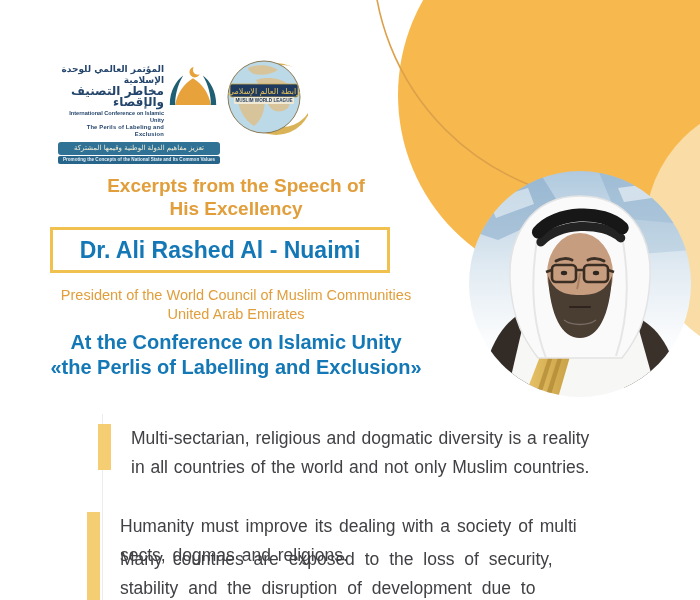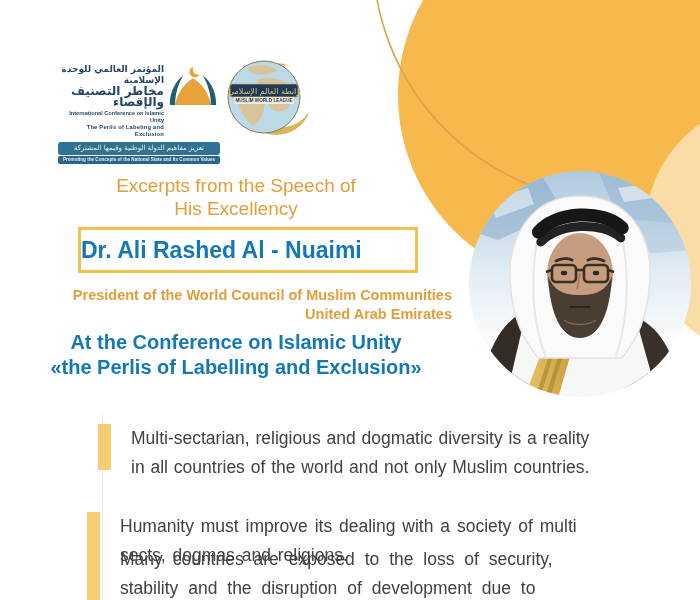--- a/index.html
+++ b/index.html
@@ -24,26 +24,26 @@
   .conf-icon{width:52px;height:50px;margin-left:3px;}
   .conf-banner{margin-top:4px;background:var(--banner-blue);border-radius:3px;
                color:#F6EFD8;font-family:"DejaVu Sans",sans-serif;font-size:7px;
                text-align:center;padding:2px 2px;direction:rtl;line-height:9px;}
   .conf-banner2{margin-top:1px;background:var(--banner-blue-dark);border-radius:2px;color:#E4EDF3;
                font-size:4.6px;text-align:center;padding:1px 2px;line-height:6px;font-weight:bold;}
   .mwl-logo{position:absolute;left:226px;top:56px;width:82px;height:82px;}
 
   
   .kicker{position:absolute;left:40px;top:174px;width:392px;text-align:center;
-          color:var(--accent-orange);font-size:19px;font-weight:normal;line-height:23px;}
-  .name-box{position:absolute;left:78px;top:227px;width:334px;height:40px;
-            border:3px solid var(--gold-border);display:flex;align-items:center;
+          color:var(--accent-orange);font-size:19px;font-weight:bold;line-height:23px;}
+  .name-box{position:absolute;left:50px;top:227px;width:334px;height:40px;
+            border:3px solid var(--gold-border);display:flex;align-items:center;justify-content:center;
             color:var(--accent-blue);font-size:23px;font-weight:bold;background:#fff;}
-  .title-lines{position:absolute;left:20px;top:286px;width:432px;text-align:right;
-            color:var(--accent-orange);font-size:14.5px;line-height:19px;font-weight:700;}
+  .title-lines{position:absolute;left:20px;top:286px;width:432px;text-align:center;
+            color:var(--accent-orange);font-size:14.5px;line-height:19px;font-weight:400;}
   .event-lines{position:absolute;left:20px;top:330px;width:432px;text-align:center;
             color:var(--accent-blue);font-size:20px;font-weight:bold;line-height:24.5px;}
 
   
   .portrait{position:absolute;left:468px;top:170px;width:224px;height:228px;}
 
   
   .quote-rule{position:absolute;left:102px;top:414px;width:1px;height:186px;background:#ECECEC;}
   .quote-row{position:absolute;left:87px;width:573px;display:flex;align-items:flex-start;}
   .quote-bar{width:13px;background:var(--bar-yellow);flex:0 0 13px;}

